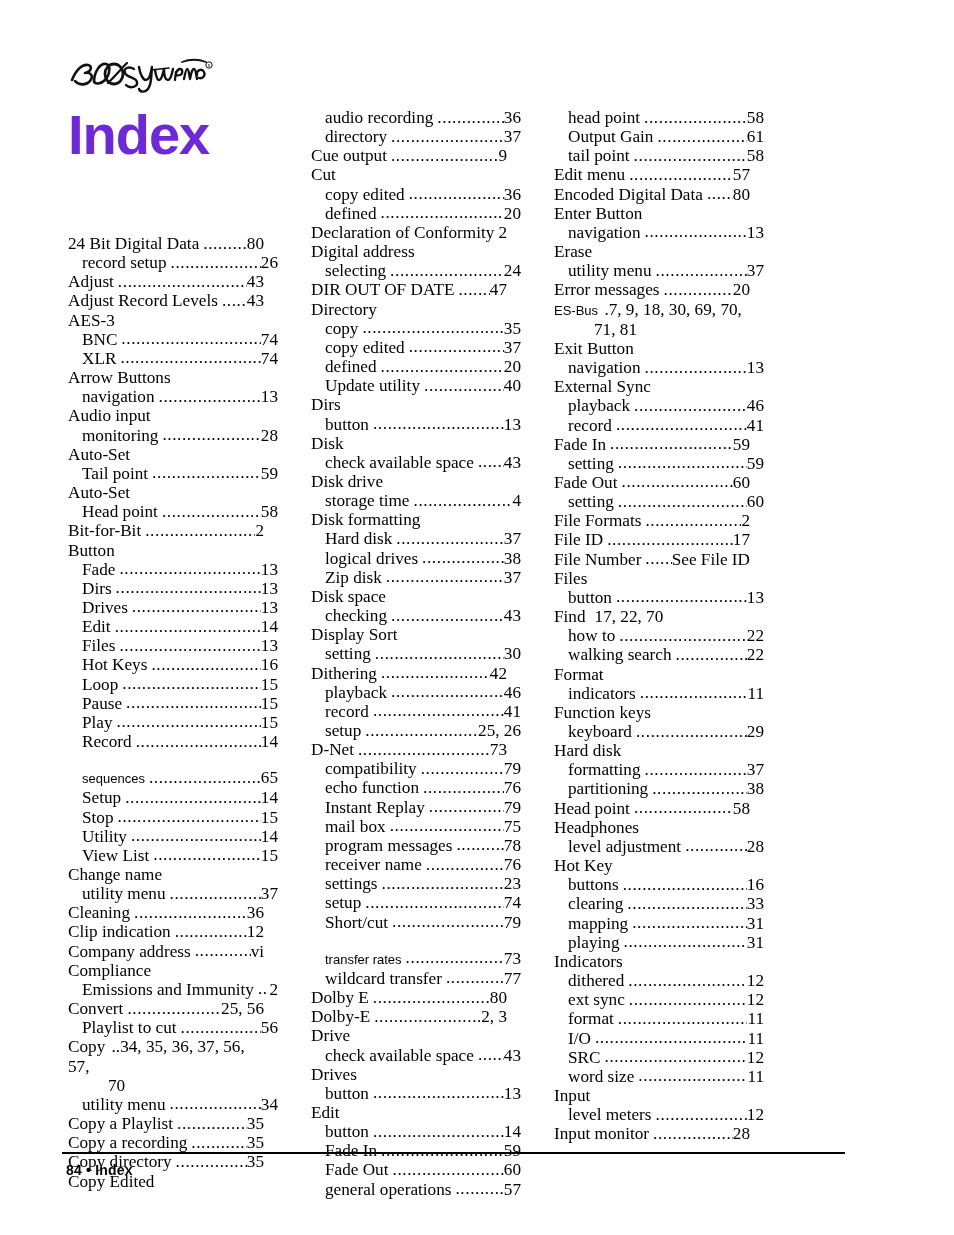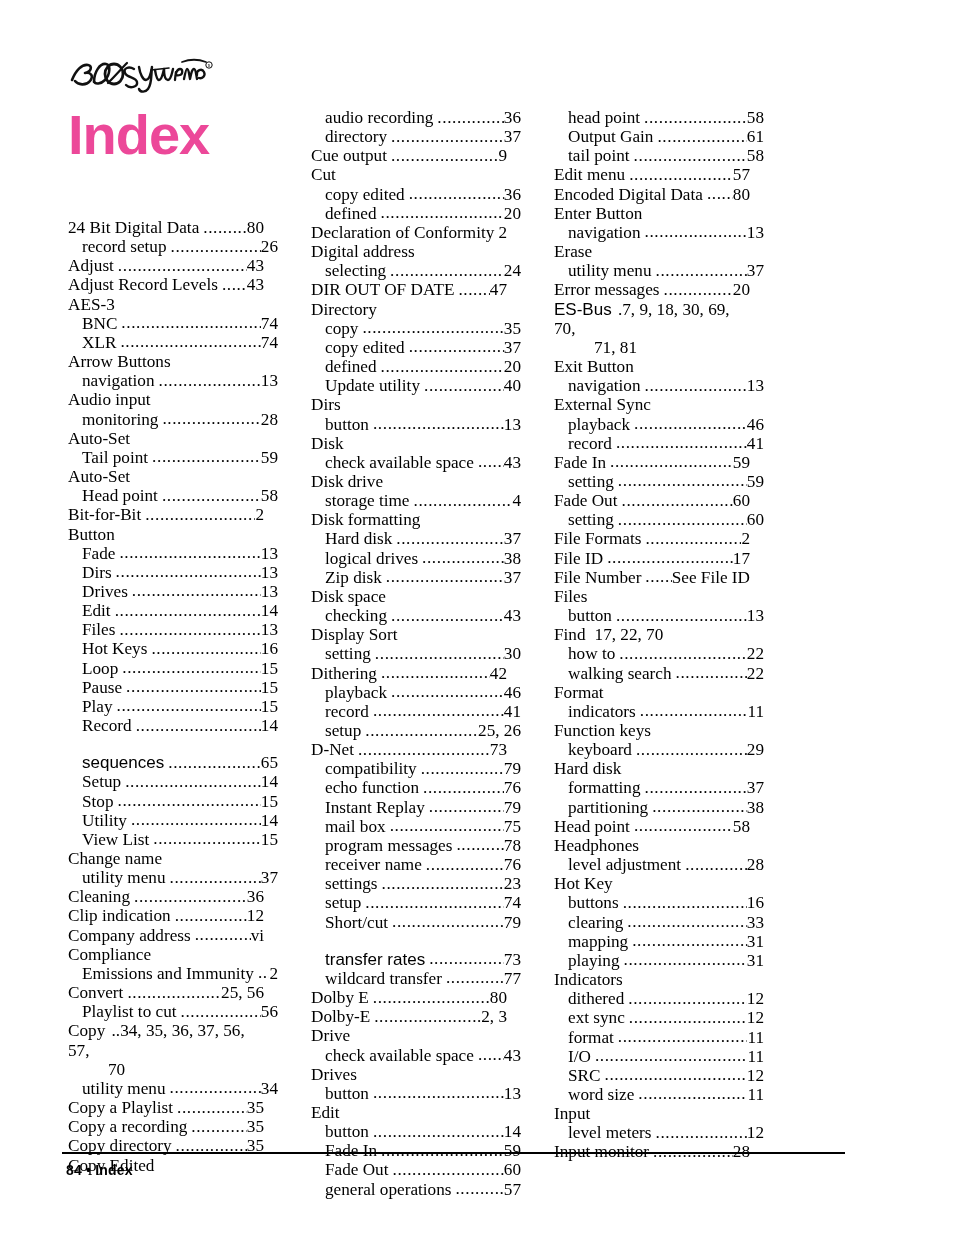--- a/index.html
+++ b/index.html
@@ -29,39 +29,39 @@
   
   #page-title {
     position: absolute;
     left: 68px;
     top: 104px;
     font-family: "Liberation Sans", sans-serif;
     font-weight: bold;
     font-size: 56px;
     line-height: 62px;
     letter-spacing: -1px;
-    color: #ec4899;
+    color: #6d28d9;
   }
 
   
   #columns {
     position: absolute;
     left: 0;
     top: 0;
     width: 954px;
     height: 1130px;
   }
   .column {
     position: absolute;
     top: 108px;
     width: 196px;
     font-size: 17.2px;
     line-height: 19.15px;
   }
-  #col-1 { left: 68px;  top: 218px; }
+  #col-1 { left: 68px;  top: 234px; }
   #col-2 { left: 311px; }
   #col-3 { left: 554px; }
 
   
   .entry {
     display: flex;
     align-items: baseline;
     white-space: nowrap;
     width: 196px;
   }
@@ -82,21 +82,21 @@
   .entry.wrap .cont {
     display: block;
     padding-left: 40px;
   }
 
   .term {
     flex: 0 0 auto;
   }
   .term.sans {
     font-family: "Liberation Sans", sans-serif;
-    font-size: 17px;
+    font-size: 13px;
     margin-top: 18px;
   }
   .gap { flex: 0 0 auto; width: 4px; }
   .leader {
     flex: 1 1 auto;
     overflow: hidden;
     min-width: 0;
     position: relative;
     top: -0.5px;
   }

